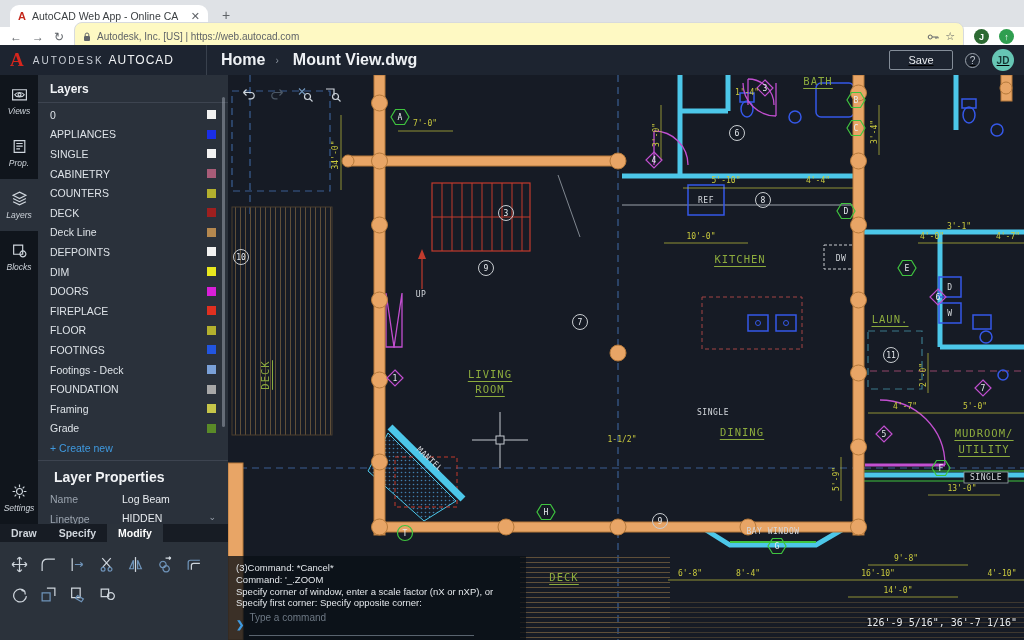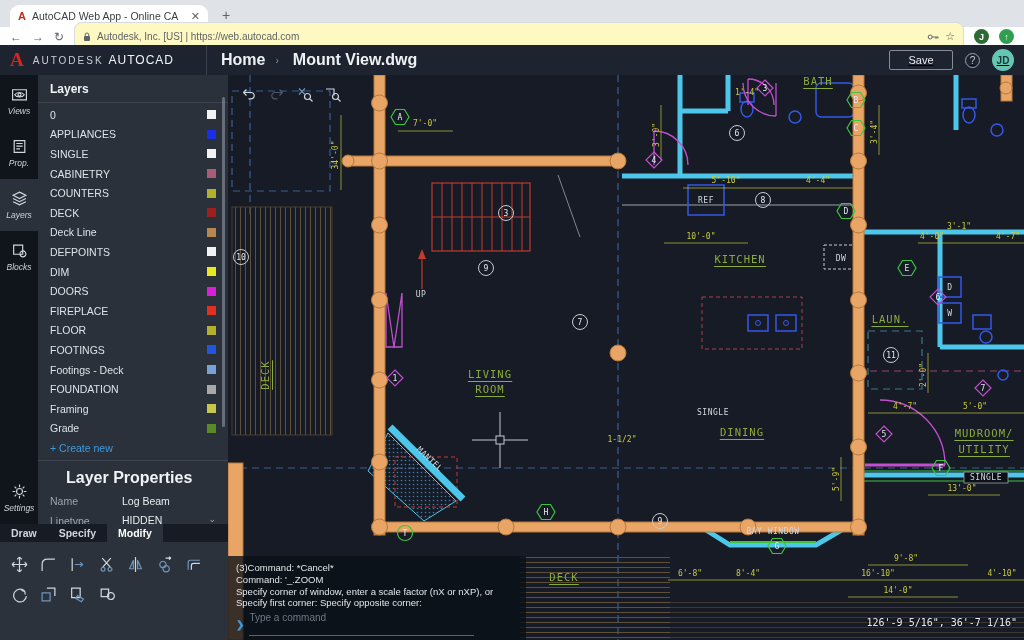--- a/index.html
+++ b/index.html
@@ -51,21 +51,21 @@
   #rail .spacer { flex:1; }
 
   
   #panel { position:absolute; left:38px; top:75px; width:190px; height:449px; background:#2a313b; }
   #panel h3 { font-size:12px; color:#f0f2f5; padding:7px 12px 6px; border-bottom:1px solid #3d4450; }
   #layerlist { height:335px; overflow:hidden; padding-top:2px; }
   .lrow { height:19.6px; display:flex; align-items:center; padding:0 12px; }
   .lrow .nm { flex:1; font-size:10.5px; color:#dde2e7; }
   .lrow .sw { width:9px; height:9px; }
   #createnew { color:#3f9ae0; font-size:10.5px; padding:4px 12px 6px; border-bottom:1px solid #3d4450; }
-  #lprops h4 { font-size:16px; color:#f0f2f5; padding:8px 28px 4px; }
+  #lprops h4 { font-size:14px; color:#f0f2f5; padding:8px 16px 4px; }
   .prow { height:20px; display:flex; align-items:center; padding:0 12px; }
   .prow .pl { width:72px; font-size:10.5px; color:#9aa3ae; }
   .prow .pv { flex:1; font-size:10.5px; color:#e8ecf0; }
   .prow .pv.dd { border-bottom:1px solid #5a6470; padding-bottom:2px; display:flex; }
   .prow .pv.dd .chev { margin-left:auto; color:#9aa3ae; font-size:9px; }
   #scrollbar { position:absolute; right:3px; top:22px; width:3px; height:330px; background:rgba(175,185,196,.45); border-radius:2px; }
 
   
   #ribbon { position:absolute; left:0; top:524px; width:228px; height:116px; background:#171c24; }
   #rtabs { display:flex; height:18px; }

